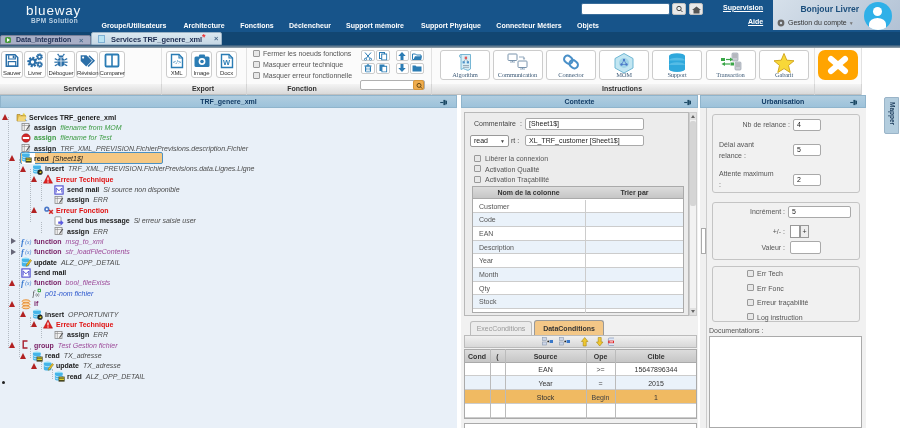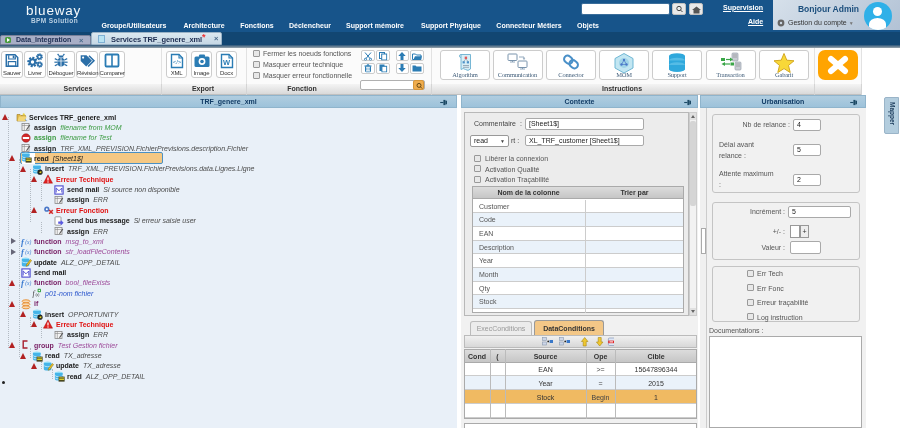--- a/index.html
+++ b/index.html
@@ -74,21 +74,21 @@
     </svg>
 </div>
 <div class="ab" style="left:689px;top:3px;width:14px;height:12px;background:#e9e9e9;border:1px solid #c0c0c0;border-radius:2px;">
  <svg width="12" height="10" style="position:absolute;left:1px;top:0.5px;">
       <path d="M1 5 L5.5 1.5 L10 5 L8.5 5 L8.5 8.5 L2.5 8.5 L2.5 5 Z" fill="#555"></path>
     </svg>
 </div>
 <div class="hdrlink" style="left:723px;top:3.5px;">Supervision</div>
 <div class="hdrlink" style="left:748px;top:17.5px;">Aide</div>
 <div class="ab" style="left:773px;top:0;width:127px;height:30px;background:linear-gradient(135deg,#d6e0ea,#b2c2d5);"></div>
-<div class="ab" style="left:795px;top:4px;width:64px;text-align:right;font-size:8.5px;font-weight:bold;color:#1c4f7d;">Bonjour Admin</div>
+<div class="ab" style="left:795px;top:4px;width:64px;text-align:right;font-size:8.5px;font-weight:bold;color:#1c4f7d;">Bonjour Livrer</div>
 <svg class="ab" style="left:777px;top:19px;" width="8" height="8">
     <circle cx="4" cy="4" r="3.4" fill="#666"></circle>
     <circle cx="4" cy="4" r="1.2" fill="#ccd9e5"></circle>
   </svg>
 <div class="ab" style="left:788px;top:19px;font-size:7px;color:#333;">Gestion du compte <span style="font-size:5px;color:#777;">▼</span></div>
 <div class="ab" style="left:863.5px;top:1.5px;width:28px;height:28px;border-radius:50%;background:#2fb0e8;overflow:hidden;">
  <div style="position:absolute;left:9px;top:5px;width:9px;height:9px;border-radius:50%;background:#fff;"></div>
  <div style="position:absolute;left:5px;top:16px;width:17px;height:12px;border-radius:50% 50% 0 0;background:#fff;"></div>
 </div>
 

